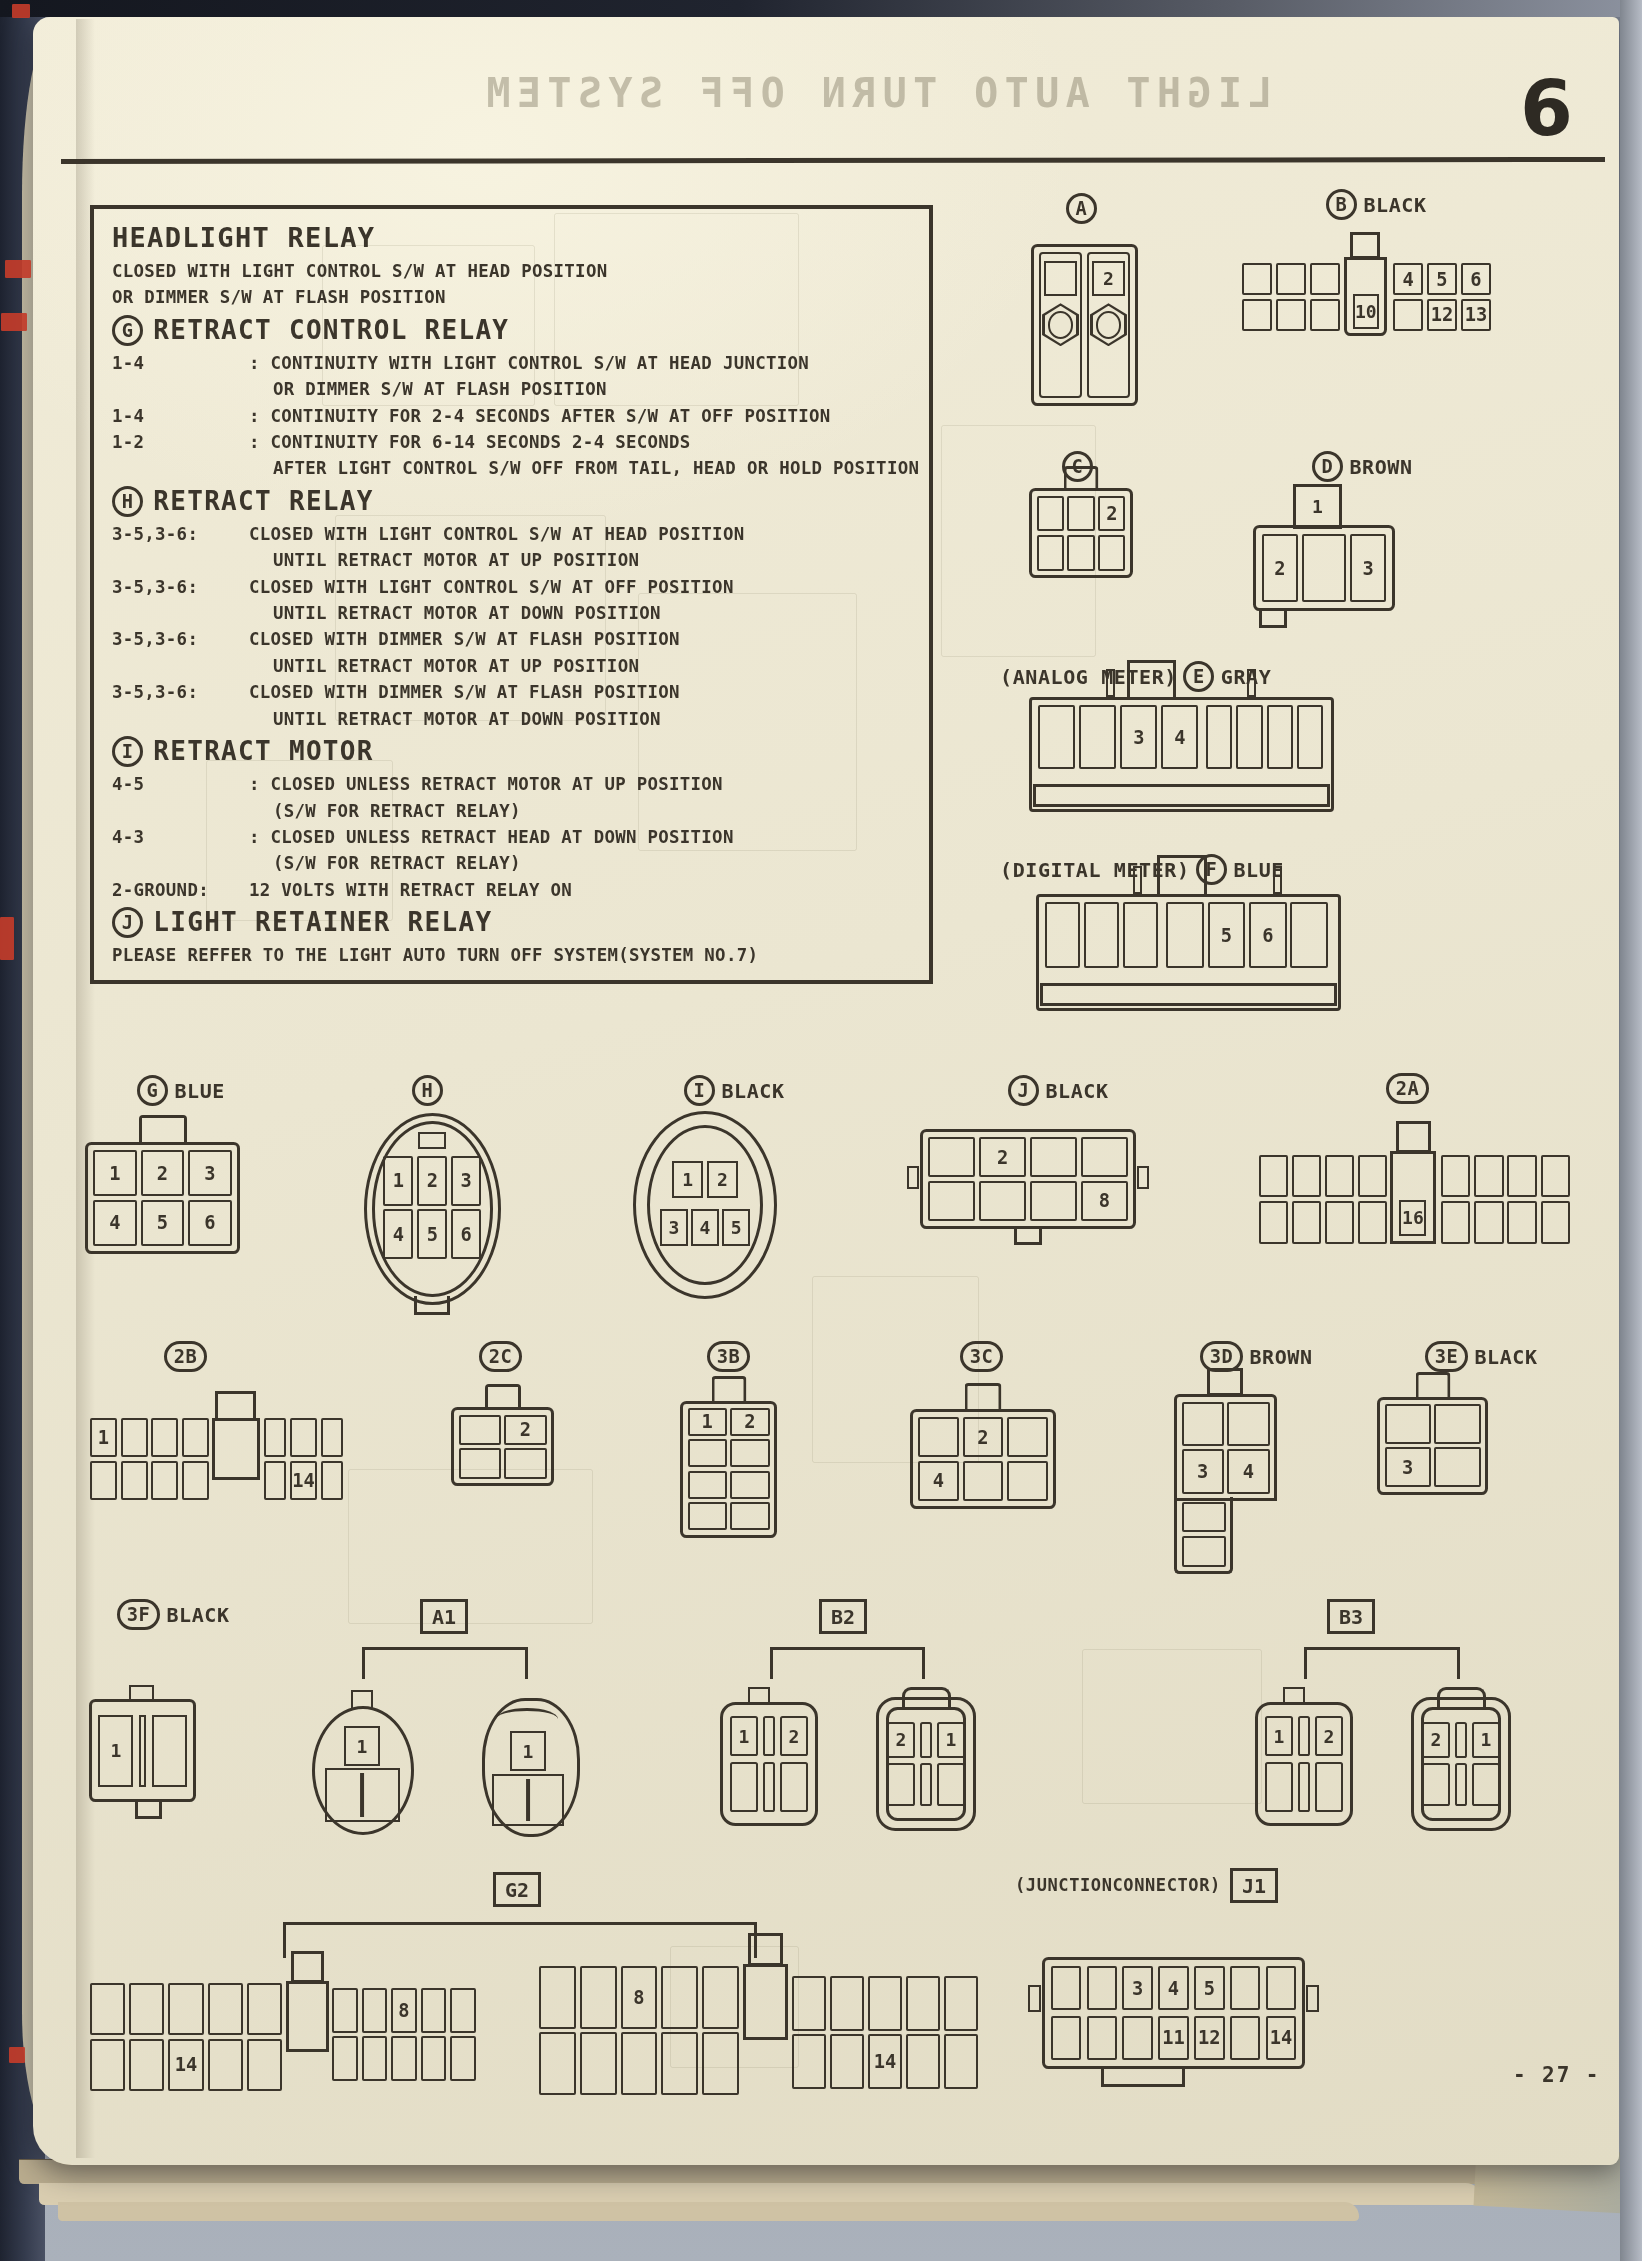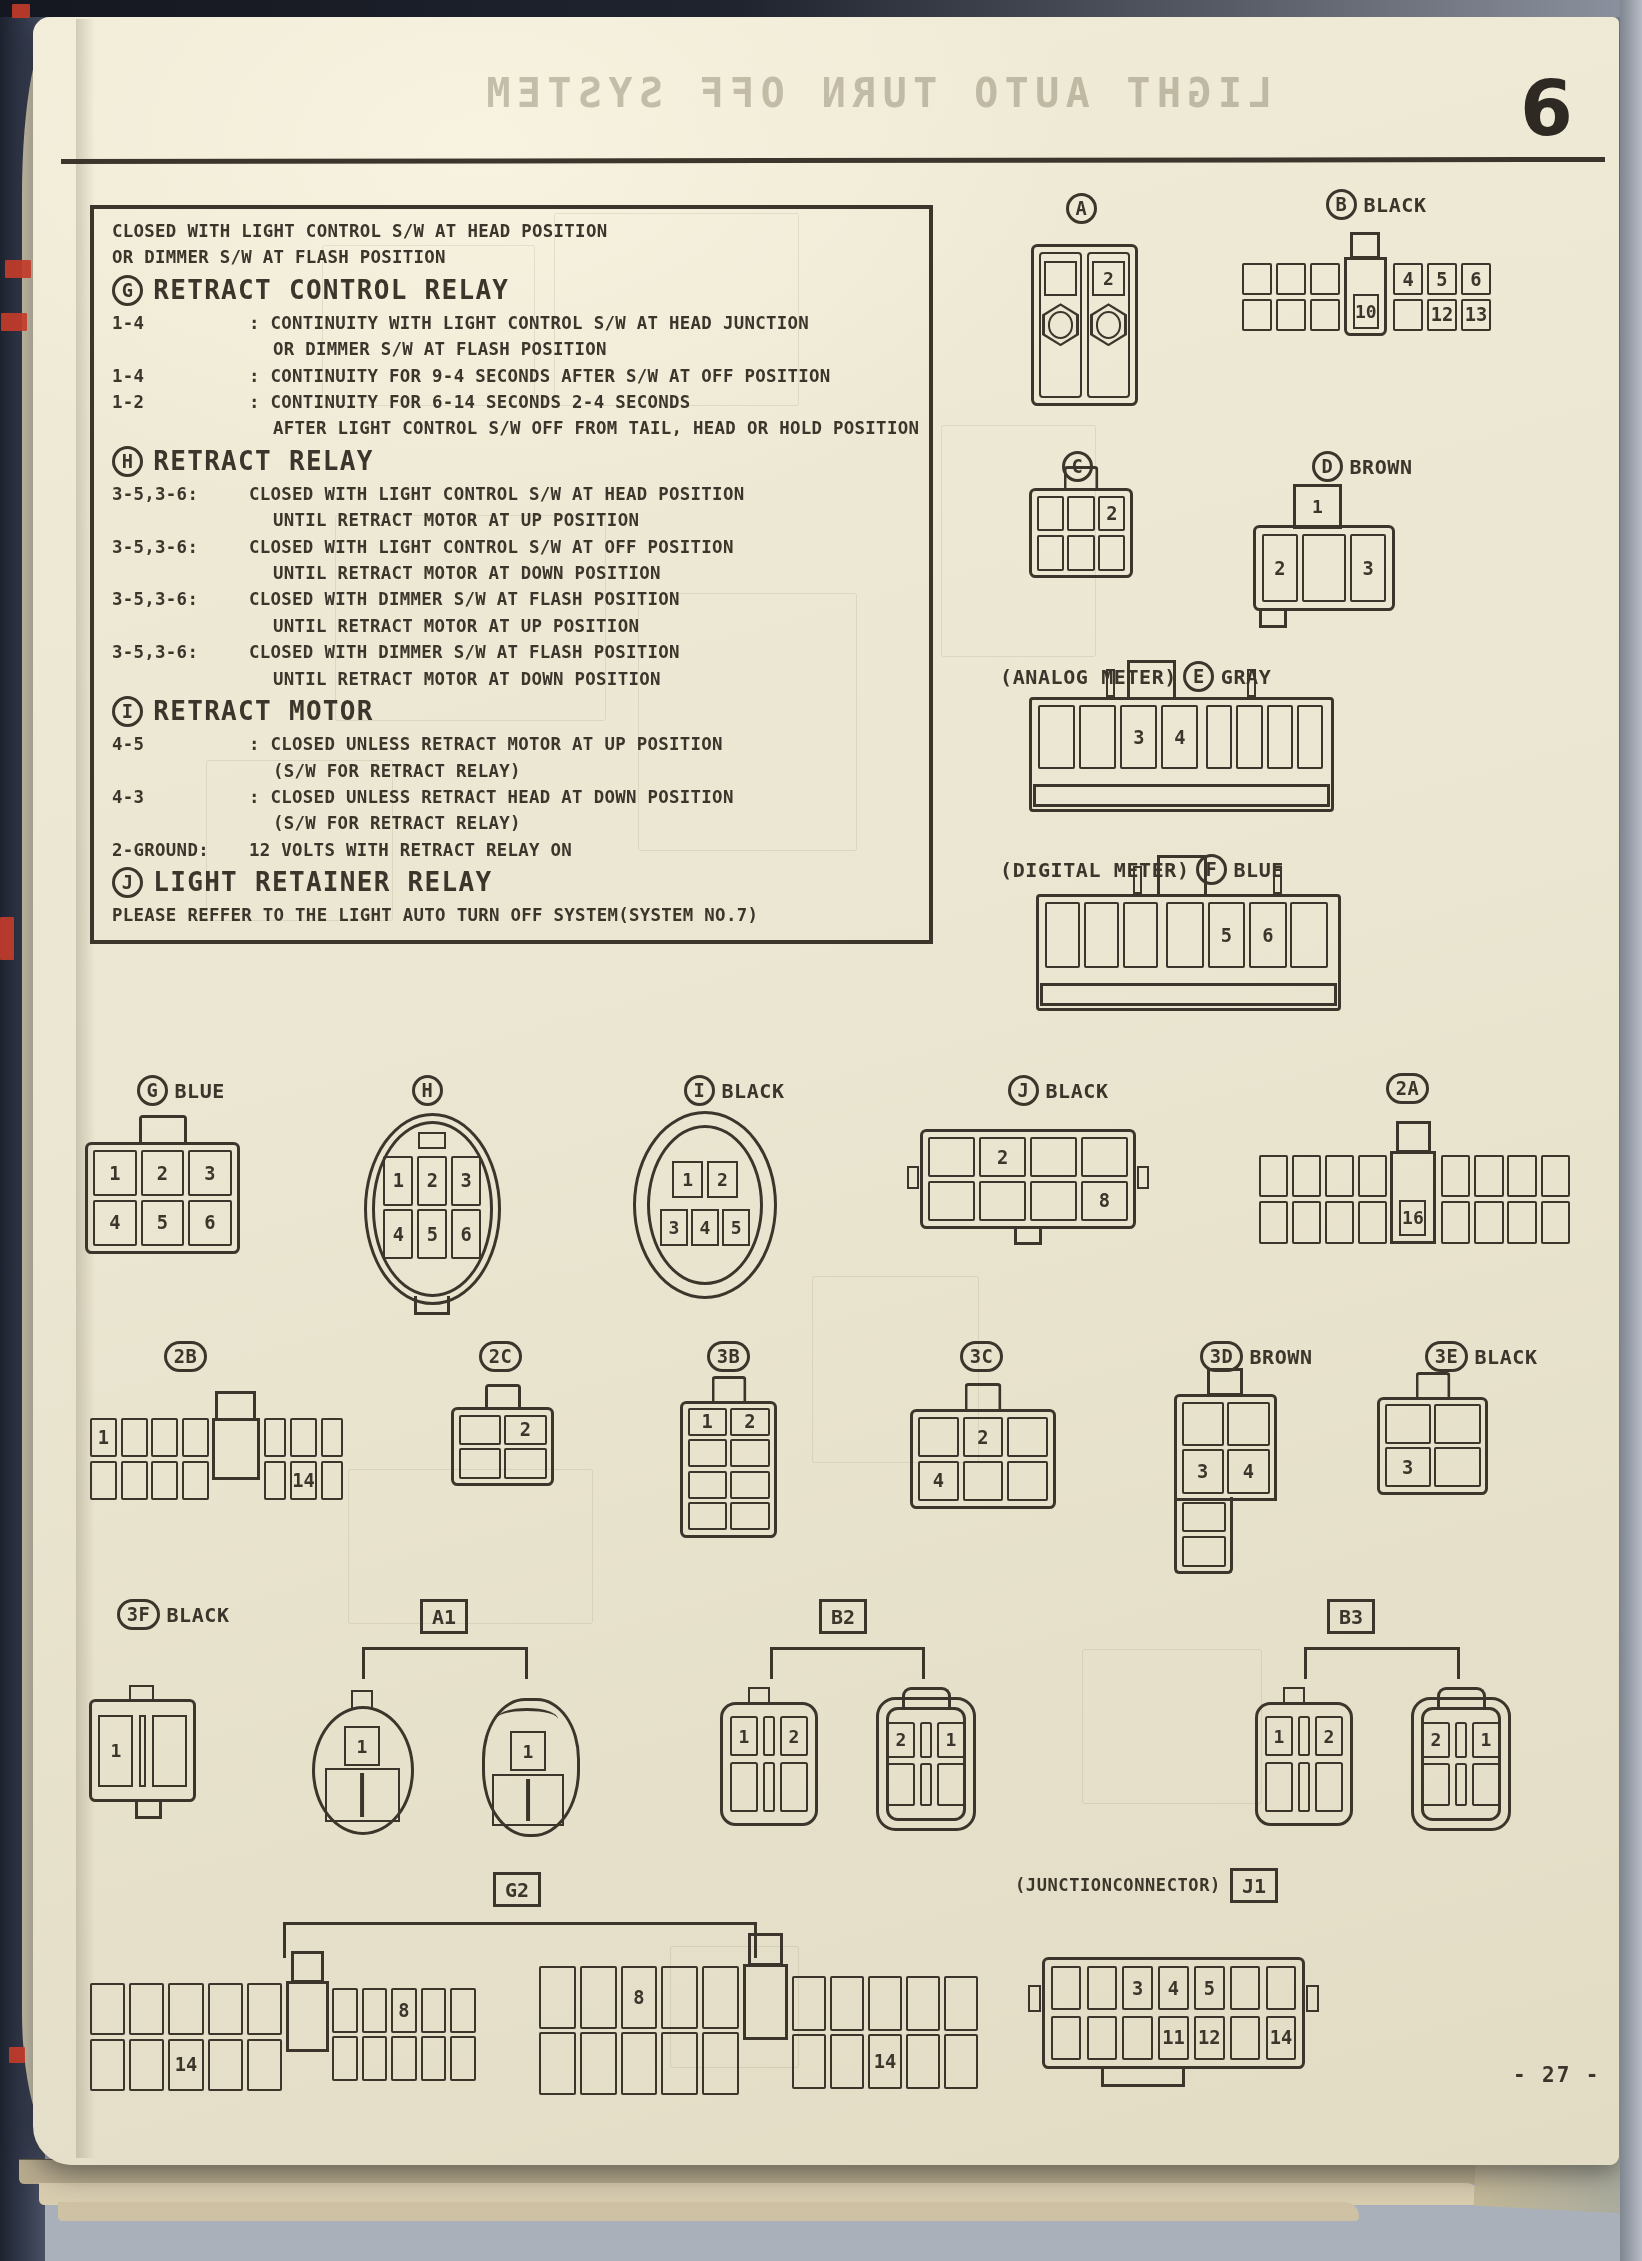--- a/index.html
+++ b/index.html
@@ -140,40 +140,43 @@
   <div class="abs ghost" style="left:812px;top:1276px;width:167px;height:187px"></div>
   <div class="abs ghost" style="left:348px;top:1469px;width:245px;height:155px"></div>
   <div class="abs ghost" style="left:1082px;top:1649px;width:180px;height:155px"></div>
   <div class="abs ghost" style="left:670px;top:1946px;width:129px;height:122px"></div>
 
   <div class="abs ghost-title" style="left:480px;top:70px">LIGHT AUTO TURN OFF SYSTEM</div>
   <div class="abs secnum" style="left:1520px;top:71px">6</div>
   <div class="abs rule" style="left:61px;top:158px;width:1544px"></div>
 
   <div class="abs infobox">
+      <div class="ib-line ib-title">
+        <span class="txt">HEADLIGHT RELAY</span>
+      </div>
       <div class="ib-line ib-body">
         <span class="txt">CLOSED WITH LIGHT CONTROL S/W AT HEAD POSITION</span>
       </div>
       <div class="ib-line ib-body">
         <span class="txt">OR DIMMER S/W AT FLASH POSITION</span>
       </div>
       <div class="ib-line ib-section">
         <span class="circ">G</span>
         <span class="txt">RETRACT CONTROL RELAY</span>
       </div>
       <div class="ib-line ib-row">
         <span class="lbl">1-4</span>
         <span class="txt">: CONTINUITY WITH LIGHT CONTROL S/W AT HEAD JUNCTION</span>
       </div>
       <div class="ib-line ib-cont">
         <span class="txt">OR DIMMER S/W AT FLASH POSITION</span>
       </div>
       <div class="ib-line ib-row">
         <span class="lbl">1-4</span>
-        <span class="txt">: CONTINUITY FOR 9-4 SECONDS AFTER S/W AT OFF POSITION</span>
+        <span class="txt">: CONTINUITY FOR 2-4 SECONDS AFTER S/W AT OFF POSITION</span>
       </div>
       <div class="ib-line ib-row">
         <span class="lbl">1-2</span>
         <span class="txt">: CONTINUITY FOR 6-14 SECONDS 2-4 SECONDS</span>
       </div>
       <div class="ib-line ib-cont">
         <span class="txt">AFTER LIGHT CONTROL S/W OFF FROM TAIL, HEAD OR HOLD POSITION</span>
       </div>
       <div class="ib-line ib-section">
         <span class="circ">H</span>

